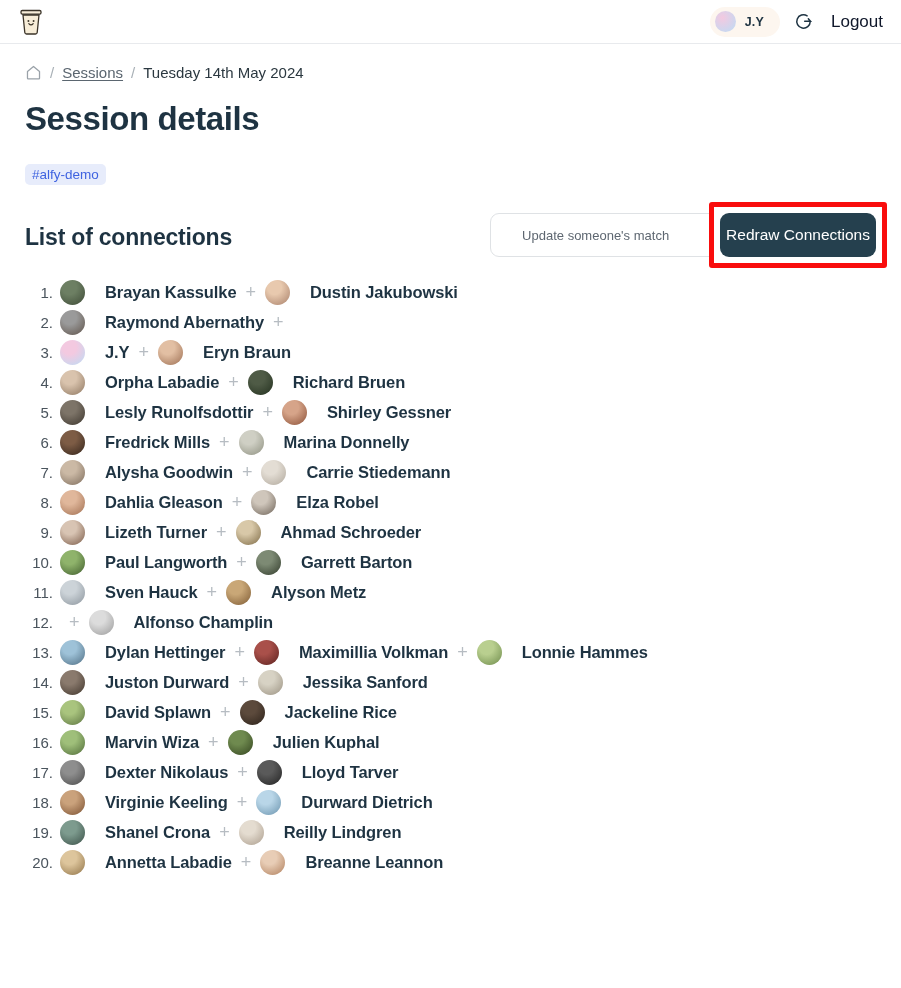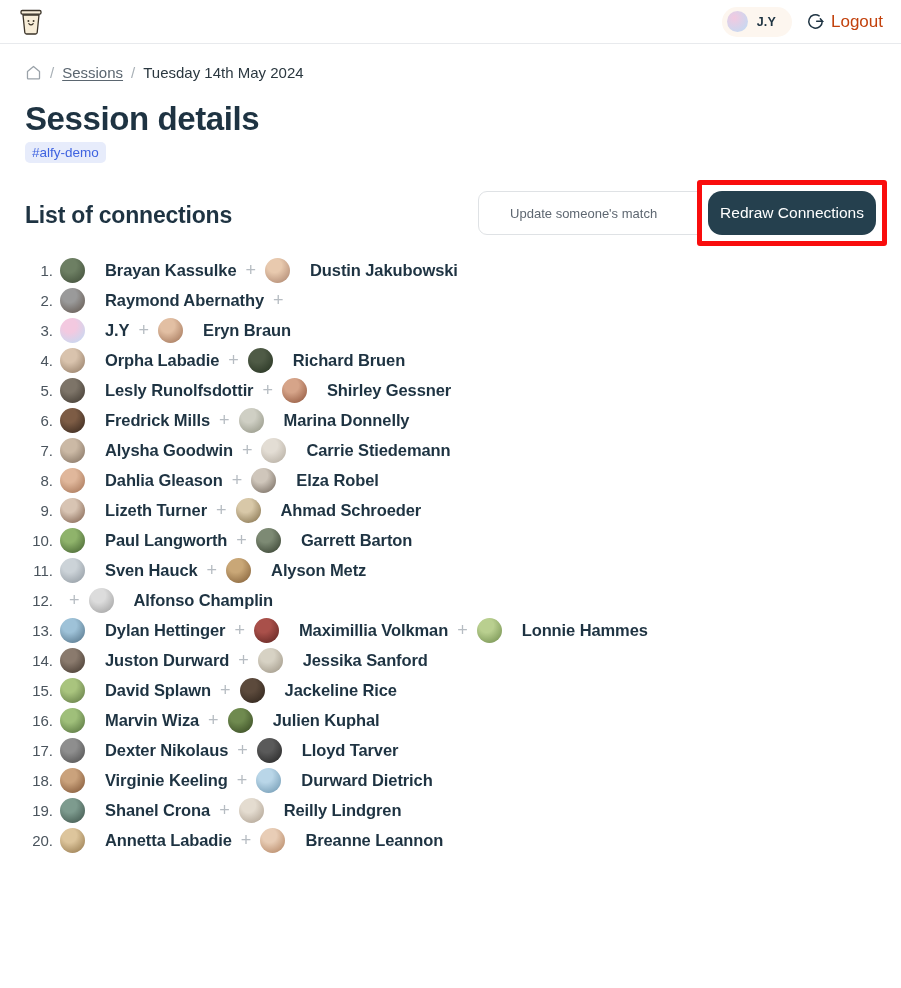--- a/index.html
+++ b/index.html
@@ -39,22 +39,22 @@
   .user-pill-name {
     font-size: 12.5px;
     font-weight: 700;
     color: #1e3342;
     letter-spacing: .2px;
   }
 
   .logout {
     display: flex;
     align-items: center;
-    gap: 6px;
-    color: #c2410c;
+    gap: 18px;
+    color: #0f172a;
     font-size: 17px;
     cursor: pointer;
   }
   .logout svg { display: block; }
 
   
   .content { padding: 0 25px; }
 
   
   .breadcrumb {
@@ -82,21 +82,21 @@
     font-weight: 700;
     letter-spacing: -0.4px;
     color: #1e3342;
     margin-top: 14px;
   }
 
   .subtitle-row {
     display: flex;
     align-items: center;
     gap: 11px;
-    margin-top: 4px;
+    margin-top: 26px;
     font-size: 16px;
     color: #2c3a44;
   }
   .tag-badge {
     background: #e7ecfb;
     color: #3f63e0;
     font-size: 13.5px;
     font-weight: 500;
     border-radius: 5px;
     padding: 3px 7px;
@@ -159,23 +159,23 @@
   .redraw-wrap {
     position: relative;
     margin-left: -13px;
   }
   .redraw-btn {
     position: relative;
     z-index: 2;
     background: #25404e;
     color: #ffffff;
     border: none;
-    border-radius: 14px;
+    border-radius: 9px;
     height: 44px;
-    padding: 0 12px;
+    padding: 0 6px;
     font-family: "Liberation Sans", sans-serif;
     font-size: 15.5px;
     cursor: pointer;
     white-space: nowrap;
   }
   .redraw-highlight {
     position: absolute;
     left: -11px;
     top: -11px;
     right: -11px;

